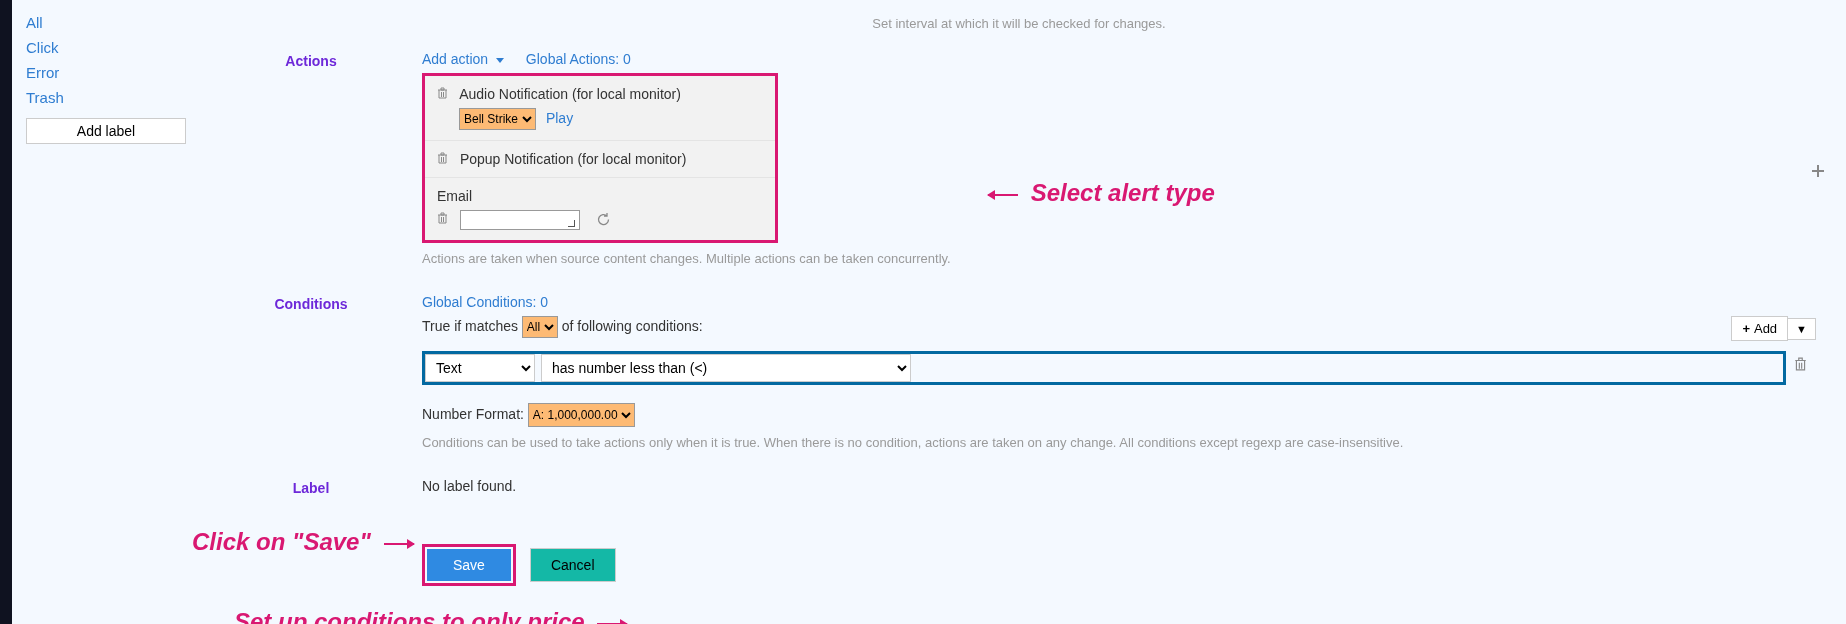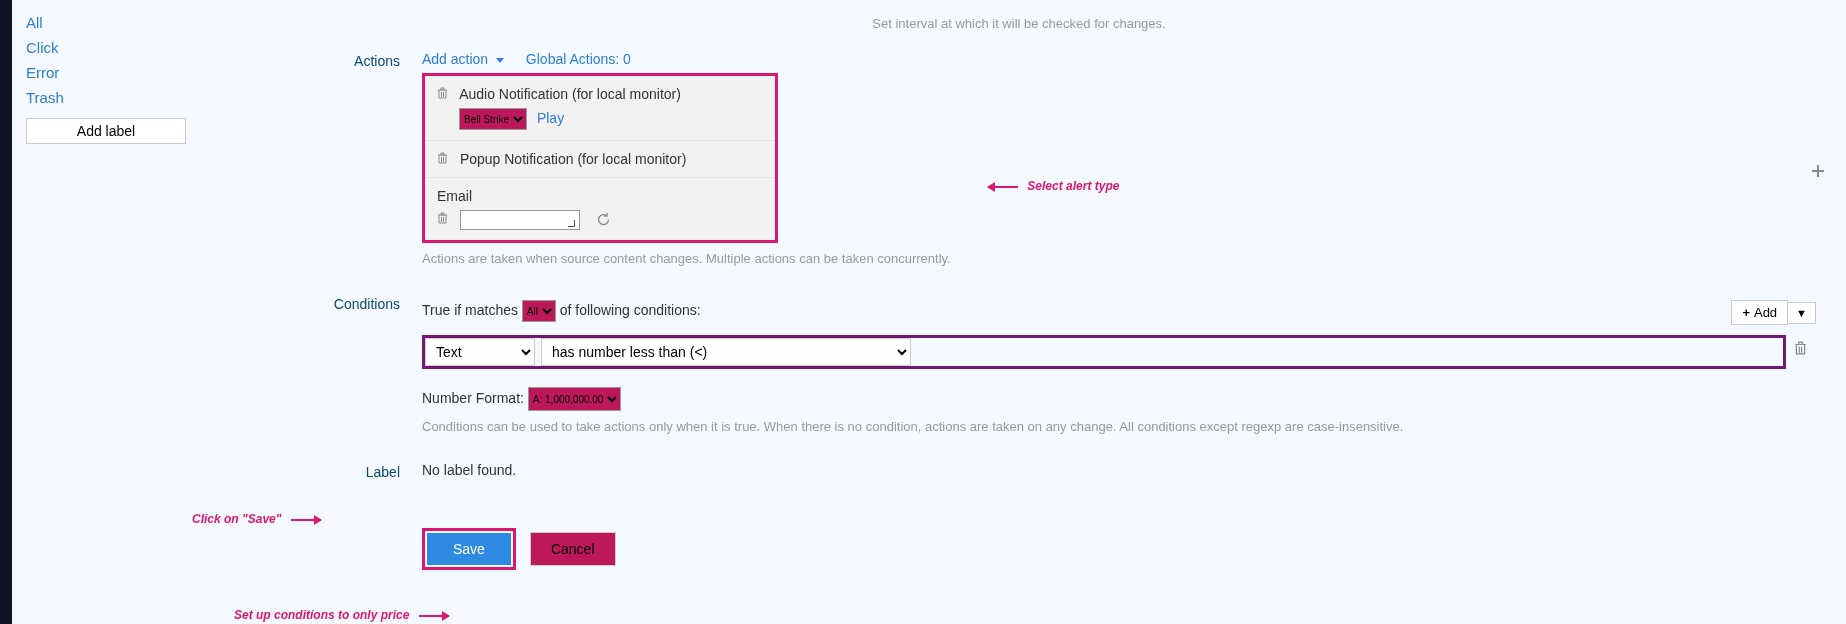--- a/index.html
+++ b/index.html
@@ -11,63 +11,63 @@
     background: #f4f9ff;
   }
   .app { display: flex; min-height: 624px; border-left: 12px solid #0f1220; }
   .sidebar { width: 200px; padding: 10px 14px; }
   .sidebar a { display: block; color: #2f7dd1; text-decoration: none; padding: 4px 0; font-size: 15px; }
   .addlabel { margin-top: 8px; background: #fff; border: 1px solid #ccc; width: 160px; height: 26px; font-size: 14px; text-align: center; }
   .main { flex: 1; padding: 16px 30px 20px 10px; position: relative; }
   .hint-top { text-align: center; color: #9a9a9a; font-size: 13px; margin-bottom: 20px; }
 
   .form-row { display: flex; margin-bottom: 28px; }
-  .form-label { width: 200px; text-align: right; font-weight: 400; padding-right: 22px; padding-top: 2px; color: #0c4a6e; }
+  .form-label { width: 200px; text-align: center; font-weight: 700; padding-right: 22px; padding-top: 2px; color: #6d28d9; }
   .form-body { flex: 1; position: relative; }
 
   .toplinks { margin-bottom: 6px; }
   .link { color: #2f7dd1; cursor: pointer; }
   .caret-down { display: inline-block; width: 0; height: 0; border-left: 4px solid transparent; border-right: 4px solid transparent; border-top: 5px solid #2f7dd1; margin-left: 4px; vertical-align: middle; }
   .toplinks .gap { display: inline-block; width: 14px; }
 
   .callout-box { border: 3px solid #d91872; background: #f2f2f2; width: 356px; }
   .action-item { border-bottom: 1px solid #e4e4e4; padding: 10px 12px 10px 12px; font-size: 14px; }
   .action-item:last-child { border-bottom: none; }
   .trash-icon, .plus-icon, .refresh-icon { color: #888; font-size: 13px; display: inline-block; }
   .trash-icon { margin-right: 8px; }
-  .sel { background: #be185d; border: 1px solid #999; font-size: 10px; height: 22px; }
+  .sel { background: #fdba74; border: 1px solid #999; font-size: 12px; height: 22px; }
   .email-input { width: 120px; height: 20px; background: #fff; border: 1px solid #999; display: inline-block; vertical-align: middle; position: relative; }
   .email-input::after { content:""; position:absolute; right:4px; bottom:2px; width:6px; height:6px; border-right:1px solid #555; border-bottom:1px solid #555; }
   .refresh-icon svg { vertical-align: middle; }
 
   .help-text { color: #9a9a9a; font-size: 13px; margin-top: 8px; }
 
   .plus-add-far { position: absolute; right: -10px; top: 110px; color: #888; font-size: 20px; }
 
   .match-line { margin: 6px 0 10px; }
   .add-group { float: right; }
   .btn-small { background: #fff; border: 1px solid #ccc; padding: 4px 10px; font-size: 13px; cursor: pointer; display: inline-flex; align-items: center; }
   .btn-small .plus { font-weight: bold; margin-right: 4px; }
   .btn-caret { background: #fff; border: 1px solid #ccc; border-left: none; padding: 4px 8px; font-size: 11px; cursor: pointer; }
 
-  .cond-row-outline { border: 3px solid #701a75; display: flex; align-items: stretch; width: calc(100% - 30px); }
+  .cond-row-outline { border: 3px solid #0369a1; display: flex; align-items: stretch; width: calc(100% - 30px); }
   .cond-row-outline select, .cond-row-outline input { height: 28px; border: 1px solid #ccc; background: #fff; font-size: 14px; padding: 0 6px; }
   .cond-row-outline .sel-type { width: 110px; }
   .cond-row-outline .sel-op { flex: 0 0 370px; margin-left: 6px; }
   .cond-row-outline .cond-val { flex: 1; margin-left: 8px; }
   .cond-trash { display:inline-block; margin-left: 8px; color:#888; padding-top:6px; }
 
   .numfmt-line { margin-top: 18px; }
 
   .save-group { margin-top: 30px; padding-top: 18px; margin-left: 200px; display:flex; align-items:center; gap: 14px; }
   .save-outline { border: 3px solid #d91872; display: inline-block; padding: 2px; }
   .btn-primary { background: #2f8ae2; color: #fff; border: none; padding: 8px 26px; font-size: 14px; cursor: pointer; }
-  .btn-default { background: #be185d; border: 1px solid #ccc; padding: 8px 20px; font-size: 14px; cursor: pointer; }
-
-  .annot { position: absolute; color: #d91872; font-weight: 700; font-size: 12px; font-style: italic; white-space: nowrap; }
+  .btn-default { background: #14b8a6; border: 1px solid #ccc; padding: 8px 20px; font-size: 14px; cursor: pointer; }
+
+  .annot { position: absolute; color: #d91872; font-weight: 700; font-size: 24px; font-style: italic; white-space: nowrap; }
   .arrow-right { display:inline-block; width: 30px; height: 2px; background:#d91872; position: relative; vertical-align: middle; margin: 0 6px; }
   .arrow-right::after { content:""; position:absolute; right:-1px; top:-4px; border-left:8px solid #d91872; border-top:5px solid transparent; border-bottom:5px solid transparent; }
   .arrow-left { display:inline-block; width: 30px; height: 2px; background:#d91872; position: relative; vertical-align: middle; margin: 0 6px; }
   .arrow-left::after { content:""; position:absolute; left:-1px; top:-4px; border-right:8px solid #d91872; border-top:5px solid transparent; border-bottom:5px solid transparent; }
 
   .annot-alert { top: 128px; left: 560px; }
   .annot-cond  { top: 314px; left: -188px; }
   .annot-save  { top: 482px; left: -4px; }
 </style>
 </head>
@@ -150,20 +150,21 @@
         <div class="annot annot-alert">
           <span class="arrow-left"></span>
           <span>Select alert type</span>
         </div>
       </div>
     </div>
 
     <div class="form-row">
       <div class="form-label">Conditions</div>
       <div class="form-body" style="position:relative;">
+        <div><span class="link">Global Conditions: 0</span></div>
 
         <div class="match-line">
           <span>True if matches</span>
           <select class="sel" style="height:22px;">
             <option>All</option>
           </select>
           <span>of following conditions:</span>
 
           <span class="add-group">
             <button class="btn-small">

